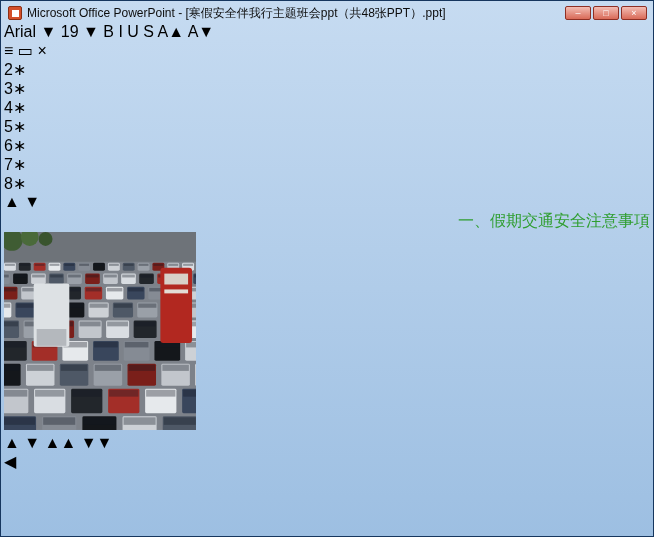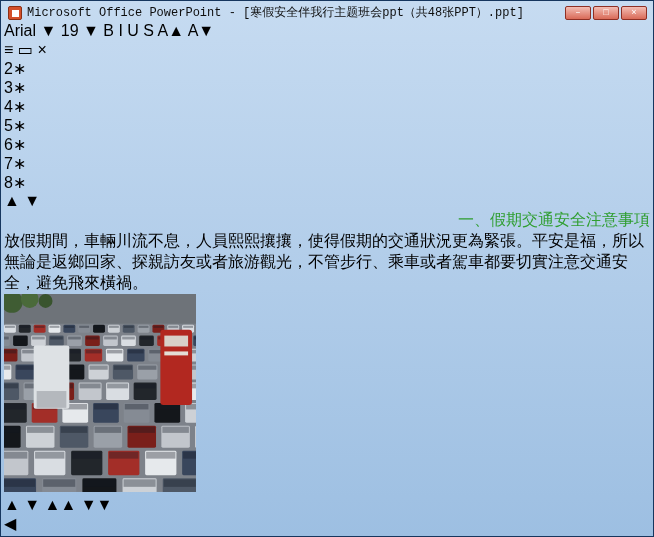--- a/index.html
+++ b/index.html
@@ -6,21 +6,21 @@
   body { font-family: "Liberation Sans", "DejaVu Sans", sans-serif; background: #e9e9e9; }
 
   .window {
     position: relative; width: 654px; height: 537px;
     background: linear-gradient(#c6dbf1, #9dbfe2);
     border: 1px solid #16365e; overflow: hidden;
   }
   .chrome { position: absolute; left: 3px; top: 2px; right: 3px; bottom: 3px; display: flex; flex-direction: column; }
 
   
-  .titlebar { height: 20px; display: flex; align-items: center; padding: 0 2px; font-size: 12px; color: #0d0d0d; font-family: Liberation Mono, monospace; }
+  .titlebar { height: 20px; display: flex; align-items: center; padding: 0 2px; font-size: 12px; color: #0d0d0d; }
   .app-icon { width: 14px; height: 14px; margin: 0 5px 0 2px; background: #d4502a; border: 1px solid #8c2f14; border-radius: 2px; position: relative; flex: 0 0 auto; }
   .app-icon::after { content: ""; position: absolute; left: 3px; top: 3px; width: 7px; height: 7px; background: #fff; }
   .title-text { flex: 1; white-space: nowrap; overflow: hidden; }
   .win-btns { display: flex; gap: 2px; margin-right: 1px; }
   .wbtn { width: 26px; height: 14px; border: 1px solid #8e2f24; border-radius: 2px; background: linear-gradient(#f3bdb3, #d96a58); color: #fff; font-size: 9px; line-height: 12px; text-align: center; }
   .wbtn.close { background: linear-gradient(#ee8575, #c23category; }
   .wbtn.close { background: linear-gradient(#ee8575, #c03a25); }
 
   
   .menubar { height: 24px; display: flex; align-items: center; background: linear-gradient(#fbfdff, #d5e4f6); border: 1px solid #a9c2e2; font-size: 12px; padding: 0 2px; color: #111; }
@@ -230,21 +230,20 @@
         <span class="sbtn">▲</span>
         <span class="strack"><span class="vthumb"></span></span>
         <span class="sbtn">▼</span>
       </div>
 
       
       <div class="viewport">
         <div class="slide">
           <div class="rule top" style="background: rgb(142, 134, 0);"></div>
           <div class="slide-title" style="color: rgb(47, 158, 48); text-align: right;">一、假期交通安全注意事項</div>
-          <div class="slide-body">放假期間，車輛川流不息，人員熙熙攘攘，使得假期的交通狀況更為緊張。平安是福，所以無論是返鄉回家、探親訪友或者旅游觀光，不管步行、乘車或者駕車都要切實注意交通安全，避免飛來橫禍。</div>
           <div class="slide-photo">
             <svg width="192" height="198" viewBox="0 0 194 200" xmlns="http://www.w3.org/2000/svg">
               <rect id="road-rect" width="194" height="200" fill="#7d828a"></rect>
               <rect width="194" height="30" fill="#6e7379"></rect>
               <g>
                 <circle cx="8" cy="8" r="11" fill="#3f5c33"></circle>
                 <circle cx="26" cy="5" r="9" fill="#4a6a3a"></circle>
                 <circle cx="42" cy="7" r="7" fill="#39542e"></circle>
               </g>
               <g id="cars-group">

